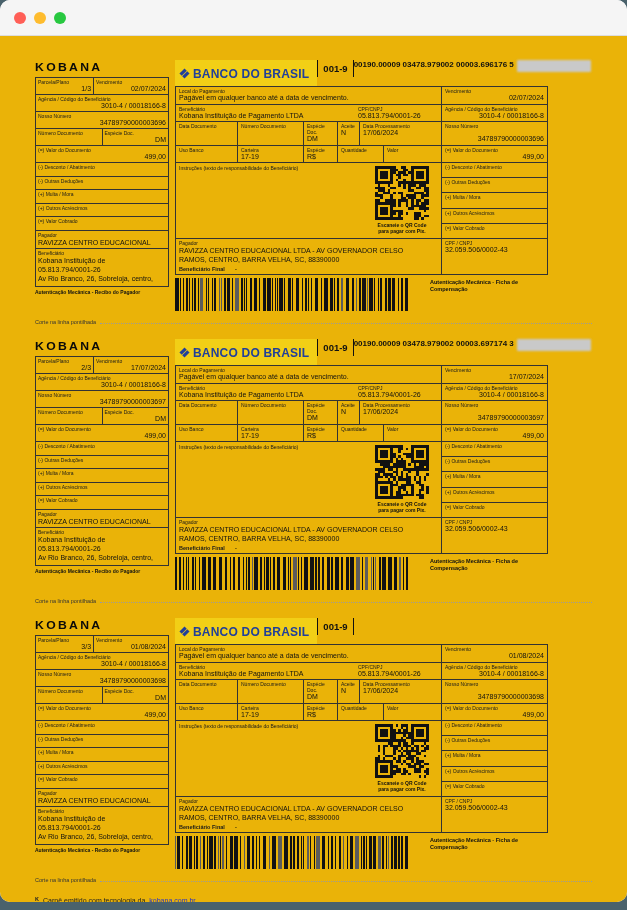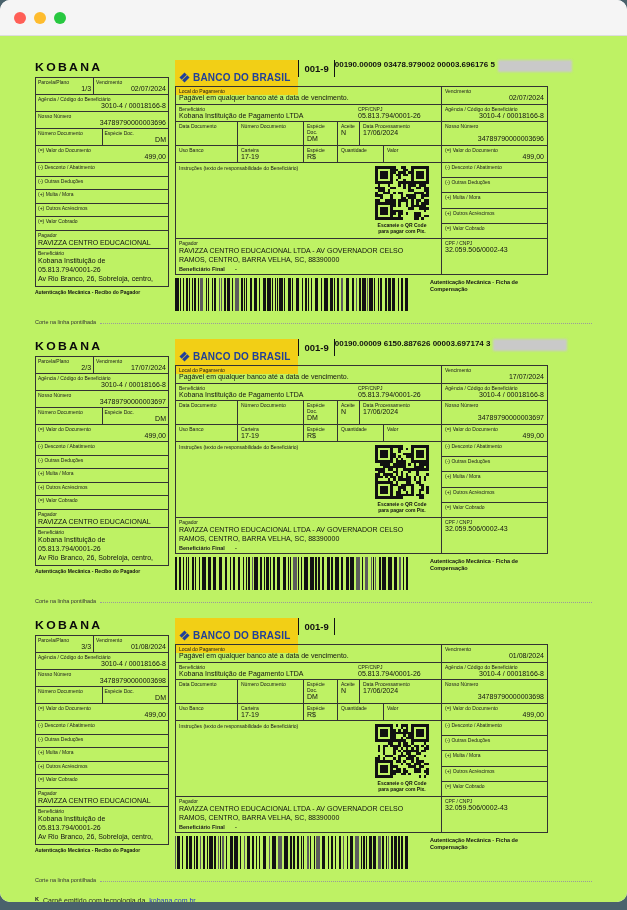--- a/index.html
+++ b/index.html
@@ -17,21 +17,21 @@
     display: flex; flex-direction: column;
   }
   .titlebar {
     height: 36px; flex: none;
     background: #f5f5f5;
     border-bottom: 1px solid #ddd;
     display: flex; align-items: center; gap: 8px;
     padding-left: 14px;
   }
   .dot { width: 12px; height: 12px; border-radius: 50%; }
-  .sheet { flex: 1; padding: 24px 35px 0 35px; overflow: hidden; background:#bef264; }
+  .sheet { flex: 1; padding: 24px 35px 0 35px; overflow: hidden; background:#eab308; }
 
   
   .boleto { display: flex; gap: 6px; width: 513px; }
 
   
   .stub { width: 134px; flex: none; }
   .kobana-logo {
     font-weight: 800; font-size: 11.5px; letter-spacing: 2.2px;
     color: #0a0a0a; margin: 1px 0 4px 0;
     transform: scaleX(1.06); transform-origin: left center;
@@ -49,22 +49,22 @@
   .srow.pag .scell { min-height: 17px; }
   .srow.benef .scell { min-height: 37px; }
   .sauth { font-size: 5px; font-weight: 700; margin-top: 2px; }
 
   
   .main { flex: 1; display: flex; flex-direction: column; min-width: 0; }
   .bhead { display: flex; align-items: flex-start; height: 26px; }
   .bb-logo {
     background: #f2cf16; color: #21409a;
     display: flex; align-items: center; gap: 3px;
-    height: 35px; padding: 0 8px 0 4px; flex: none;
-    font-weight: 800; font-size: 10px; letter-spacing: .2px; white-space: nowrap;
+    height: 27px; padding: 0 8px 0 4px; flex: none;
+    font-weight: 800; font-size: 12px; letter-spacing: .2px; white-space: nowrap;
   }
   .bcode {
     flex: none; height: 17px; line-height: 17px; padding: 0 5px;
     border-left: 1.5px solid #111; border-right: 1.5px solid #111;
     font-weight: 800; font-size: 9.5px;
   }
   .dig-wrap { flex: 1; display: flex; align-items: flex-start; justify-content: flex-end; gap: 3px; height: 24px; margin-right: -12px; }
   .dig { font-weight: 700; font-size: 8px; white-space: nowrap; }
   .redact { width: 74px; height: 12px; background: #c9c9c9; filter: blur(1.3px); flex: none; border-radius: 1px; }
 
@@ -756,21 +756,21 @@
       <div class="bhead">
         <div class="bb-logo">
           <svg width="11" height="11" viewBox="0 0 24 24" aria-hidden="true">
             <path d="M12 1 1 12l5 5L17 6z" fill="#21409a"></path>
             <path d="M12 23 23 12l-5-5L7 18z" fill="#21409a"></path>
           </svg>
           <span>BANCO DO BRASIL</span>
         </div>
         <span class="bcode">001-9</span>
         <div class="dig-wrap">
-          <span class="dig">00190.00009 6150.887626 00003.697174 3</span>
+          <span class="dig">00190.00009 03478.979002 00003.697174 3</span>
           <span class="redact"></span>
         </div>
       </div>
 
       <div class="mtable">
         <div class="mrow">
           <div class="mcell grow nobr">
             <span class="lbl">Local do Pagamento</span>
             <span class="mval">Pagável em qualquer banco até a data de vencimento.</span>
           </div>

